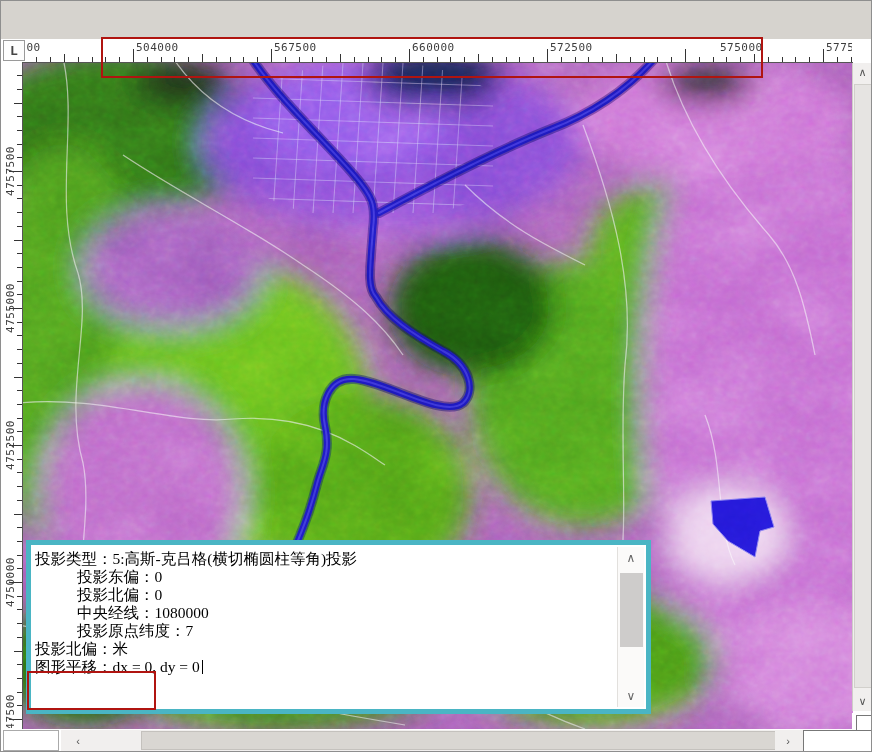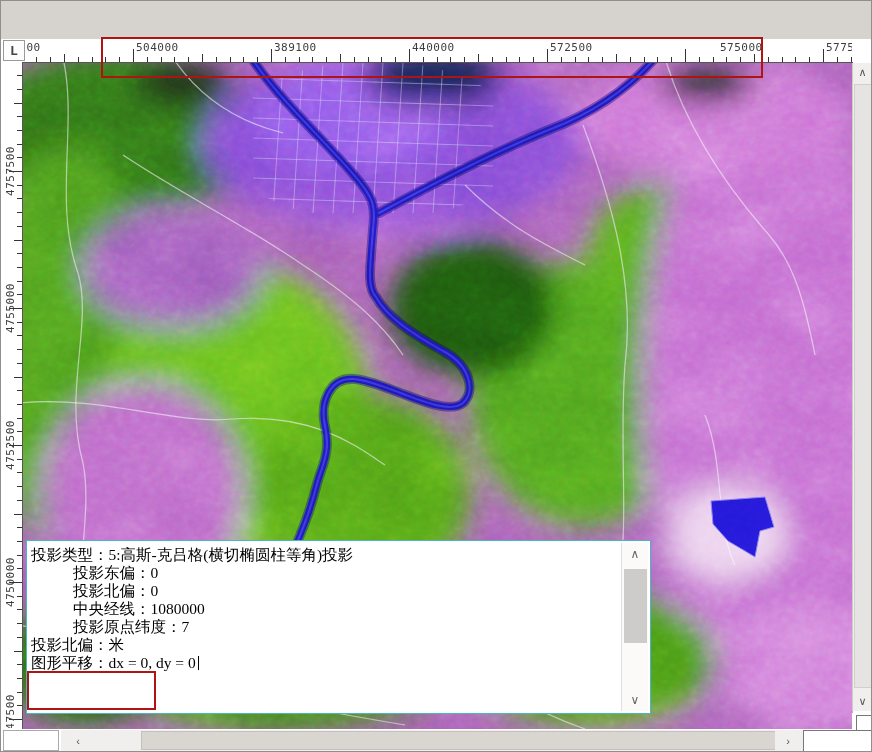--- a/index.html
+++ b/index.html
@@ -57,21 +57,21 @@
   #h-cornerL{position:absolute;left:2px;top:0;width:56px;height:21px;background:#fff;border:1px solid #aaa;}
   #h-track{position:absolute;left:60px;top:0;width:742px;height:21px;background:#f1efee;}
   #h-left{left:62px;top:0;width:30px;height:21px;}
   #h-right{left:774px;top:0;width:26px;height:21px;}
   #h-thumb{position:absolute;left:140px;top:1px;width:642px;height:19px;background:#d9d6d2;
            border:1px solid #c4c1bd;}
   #h-cornerR{position:absolute;left:802px;top:0;width:70px;height:22px;background:#fff;
              border-left:1px solid #777;border-top:1px solid #777;}
   
   #panel{position:absolute;left:25px;top:501px;width:625px;height:174px;background:#fff;
-         border:1px solid #8b5cf6;z-index:5;}
+         border:5px solid #8b5cf6;z-index:5;}
   #panel-text{position:absolute;left:4px;top:5px;right:32px;bottom:2px;overflow:hidden;
               font-family:"Liberation Serif","DejaVu Serif",serif;font-size:15.5px;line-height:18px;
               color:#000;white-space:nowrap;}
   .p-line{height:18px;}
   .p-indent{padding-left:42px;}
   .caret{display:inline-block;width:1px;height:14px;background:#000;margin-left:2px;vertical-align:-2px;}
   #panel-scroll{position:absolute;top:2px;right:2px;bottom:2px;width:27px;background:#fbfaf9;
                 border-left:1px solid #e2e0dd;}
   #panel-scroll .sb-btn{width:100%;height:18px;background:#fbfaf9;font-size:12px;color:#666;}
   #ps-up{top:2px;left:0;}
@@ -105,32 +105,32 @@
         <div class="htick" style="left: 119.8px; height: 5px;"></div>
         <div class="htick" style="left: 133.6px; height: 5px;"></div>
         <div class="htick" style="left: 147.4px; height: 5px;"></div>
         <div class="htick" style="left: 161.2px; height: 5px;"></div>
         <div class="htick" style="left: 175px; height: 8px;"></div>
         <div class="htick" style="left: 188.8px; height: 5px;"></div>
         <div class="htick" style="left: 202.6px; height: 5px;"></div>
         <div class="htick" style="left: 216.4px; height: 5px;"></div>
         <div class="htick" style="left: 230.2px; height: 5px;"></div>
         <div class="htick" style="left: 244px; height: 13px;"></div>
-        <span class="hlabel" style="left: 247px;">389100</span>
+        <span class="hlabel" style="left: 247px;">567500</span>
         <div class="htick" style="left: 257.8px; height: 5px;"></div>
         <div class="htick" style="left: 271.6px; height: 5px;"></div>
         <div class="htick" style="left: 285.4px; height: 5px;"></div>
         <div class="htick" style="left: 299.2px; height: 5px;"></div>
         <div class="htick" style="left: 313px; height: 8px;"></div>
         <div class="htick" style="left: 326.8px; height: 5px;"></div>
         <div class="htick" style="left: 340.6px; height: 5px;"></div>
         <div class="htick" style="left: 354.4px; height: 5px;"></div>
         <div class="htick" style="left: 368.2px; height: 5px;"></div>
         <div class="htick" style="left: 382px; height: 13px;"></div>
-        <span class="hlabel" style="left: 385px;">440000</span>
+        <span class="hlabel" style="left: 385px;">660000</span>
         <div class="htick" style="left: 395.8px; height: 5px;"></div>
         <div class="htick" style="left: 409.6px; height: 5px;"></div>
         <div class="htick" style="left: 423.4px; height: 5px;"></div>
         <div class="htick" style="left: 437.2px; height: 5px;"></div>
         <div class="htick" style="left: 451px; height: 8px;"></div>
         <div class="htick" style="left: 464.8px; height: 5px;"></div>
         <div class="htick" style="left: 478.6px; height: 5px;"></div>
         <div class="htick" style="left: 492.4px; height: 5px;"></div>
         <div class="htick" style="left: 506.2px; height: 5px;"></div>
         <div class="htick" style="left: 520px; height: 13px;"></div>

